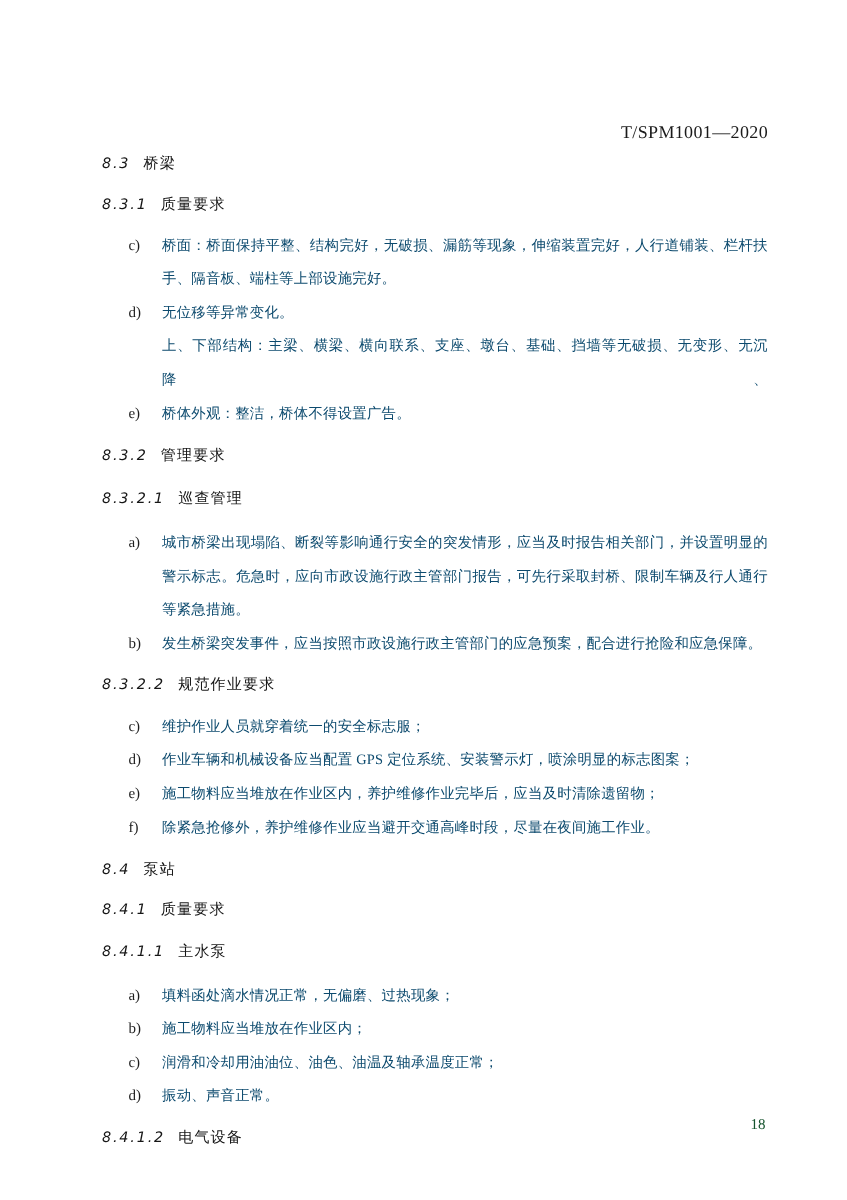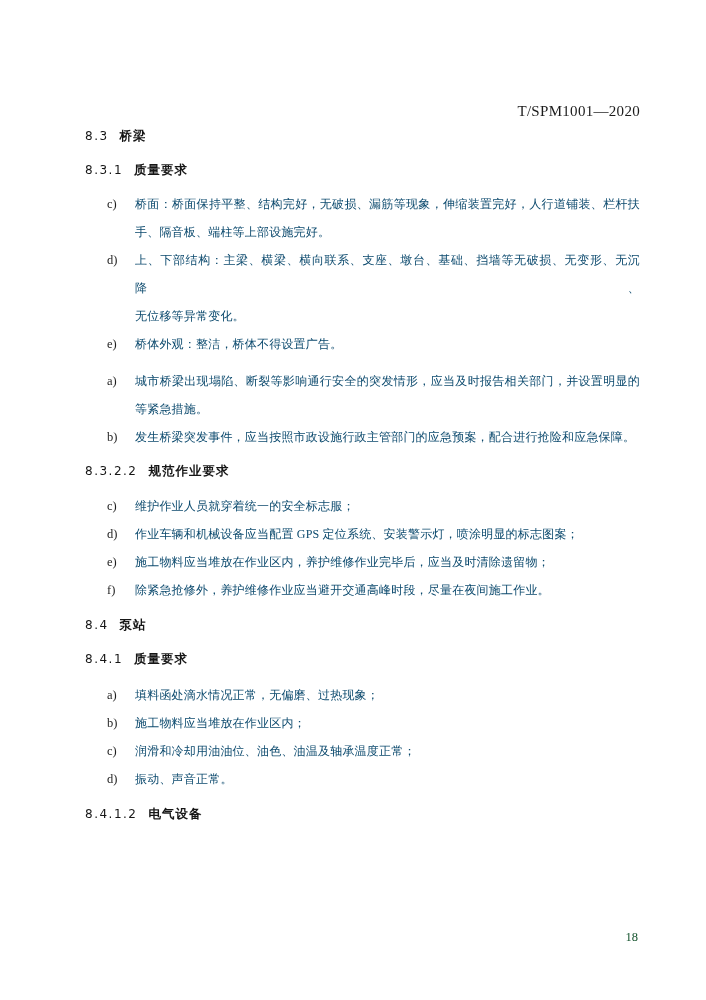--- a/index.html
+++ b/index.html
@@ -34,24 +34,25 @@
     line-height: 28px;
     font-family: "DejaVu Sans", "Liberation Sans", sans-serif;
     color: #161616;
     white-space: nowrap;
   }
   .hnum {
     font-size: 12px;
     font-weight: 400;
     letter-spacing: 1.5px;
     margin-right: 11px;
+    font-style: italic;
   }
   .htitle {
     font-size: 12.5px;
-    font-weight: 700;
+    font-weight: 400;
     letter-spacing: 1px;
   }
   .clause-list { width: 100%; }
   .item { display: flex; align-items: flex-start; }
   .letter {
     flex: 0 0 28px;
     margin-left: 22px;
     font-size: 12.5px;
     line-height: 28px;
     color: #1d1d1d;
@@ -98,39 +99,46 @@
       <div class="item">
         <span class="letter">c)</span>
         <div class="lines">
           <div class="line fill">桥面：桥面保持平整、结构完好，无破损、漏筋等现象，伸缩装置完好，人行道铺装、栏杆扶</div>
           <div class="line">手、隔音板、端柱等上部设施完好。</div>
         </div>
       </div>
       <div class="item">
         <span class="letter">d)</span>
         <div class="lines">
+          <div class="line">无位移等异常变化。</div>
           <div class="line fill">上、下部结构：主梁、横梁、横向联系、支座、墩台、基础、挡墙等无破损、无变形、无沉降、</div>
-          <div class="line">无位移等异常变化。</div>
         </div>
       </div>
       <div class="item">
         <span class="letter">e)</span>
         <div class="lines">
           <div class="line">桥体外观：整洁，桥体不得设置广告。</div>
         </div>
       </div>
     </div>
 
-
+    <div class="heading" style="margin-top:6px">
+      <span class="hnum">8.3.2</span><span class="htitle">管理要求</span>
+    </div>
+
+    <div class="heading" style="margin-top:7px">
+      <span class="hnum">8.3.2.1</span><span class="htitle">巡查管理</span>
+    </div>
 
     <div class="clause-list" style="margin-top:9px">
       <div class="item">
         <span class="letter">a)</span>
         <div class="lines">
           <div class="line fill">城市桥梁出现塌陷、断裂等影响通行安全的突发情形，应当及时报告相关部门，并设置明显的</div>
+          <div class="line fill">警示标志。危急时，应向市政设施行政主管部门报告，可先行采取封桥、限制车辆及行人通行</div>
           <div class="line">等紧急措施。</div>
         </div>
       </div>
       <div class="item">
         <span class="letter">b)</span>
         <div class="lines">
           <div class="line">发生桥梁突发事件，应当按照市政设施行政主管部门的应急预案，配合进行抢险和应急保障。</div>
         </div>
       </div>
     </div>
@@ -167,20 +175,23 @@
     </div>
 
     <div class="heading" style="margin-top:6px">
       <span class="hnum">8.4</span><span class="htitle">泵站</span>
     </div>
 
     <div class="heading" style="margin-top:5px">
       <span class="hnum">8.4.1</span><span class="htitle">质量要求</span>
     </div>
 
+    <div class="heading" style="margin-top:6px">
+      <span class="hnum">8.4.1.1</span><span class="htitle">主水泵</span>
+    </div>
 
     <div class="clause-list" style="margin-top:8px">
       <div class="item">
         <span class="letter">a)</span>
         <div class="lines">
           <div class="line">填料函处滴水情况正常，无偏磨、过热现象；</div>
         </div>
       </div>
       <div class="item">
         <span class="letter">b)</span>

